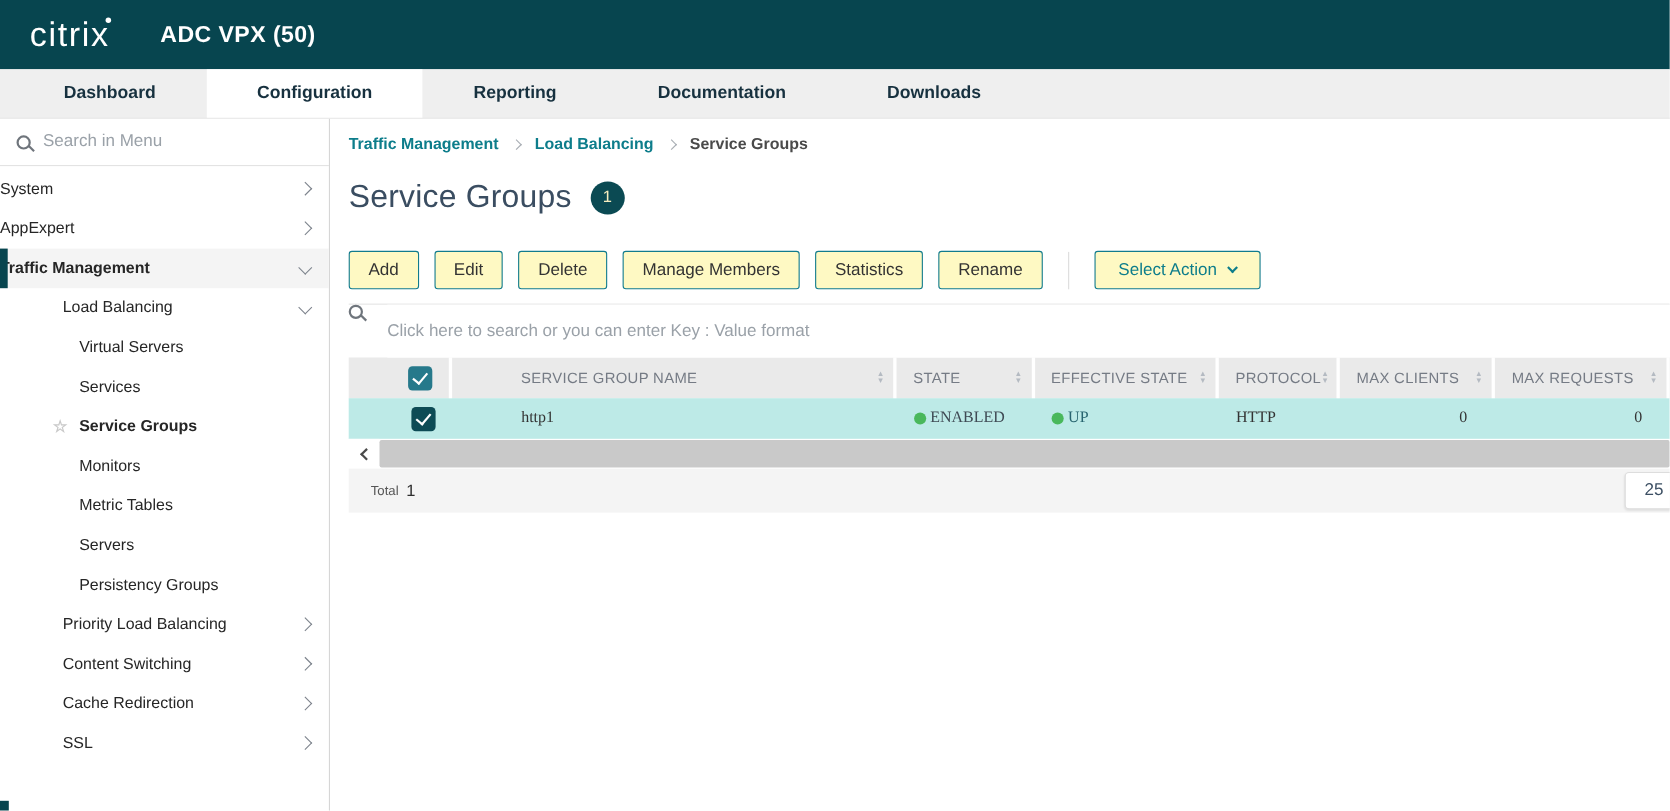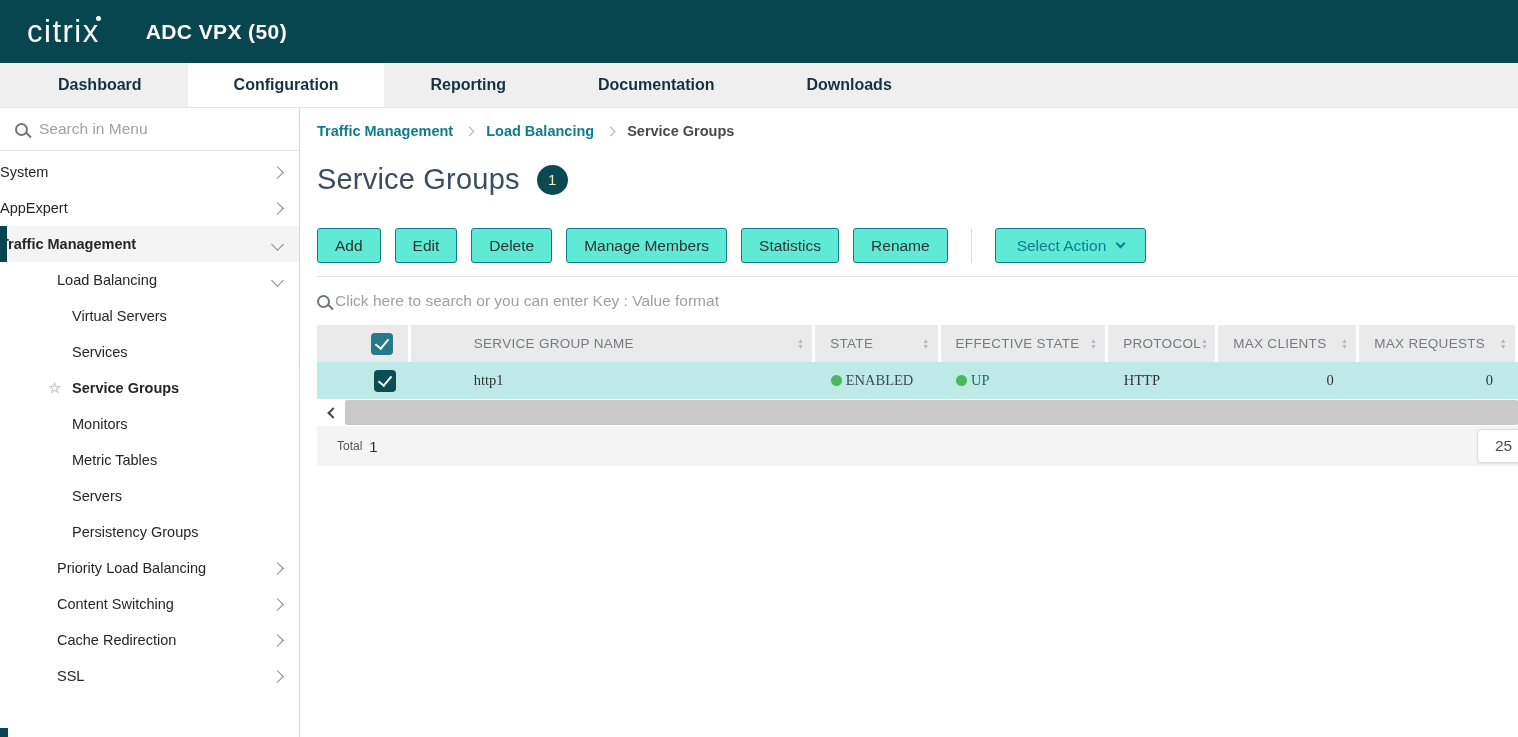--- a/index.html
+++ b/index.html
@@ -65,25 +65,25 @@
   .content { flex:1; background:#fff; padding-left:17px; position:relative; overflow:hidden; }
   .breadcrumb { padding-top:15px; display:flex; align-items:center; gap:13px; font-size:14.5px; font-weight:600; }
   .bc-link { color:#0d7d8b; cursor:pointer; }
   .bc-current { color:#4a4a4a; }
   .title-row { margin-top:24px; display:flex; align-items:center; gap:17px; }
   .page-title { font-size:29px; color:#3a4d61; font-weight:500; letter-spacing:.2px; }
   .count-badge { min-width:31px; height:30px; border-radius:50%; background:#0b4a53; color:#f6edbe;
                  font-size:15px; display:flex; align-items:center; justify-content:center; }
   .toolbar { margin-top:32px; display:flex; align-items:center; gap:14px; padding-bottom:13px;
              border-bottom:1px solid #e4e4e4; }
-  .btn { height:35px; padding:0 17px; background:#5eead4; border:1px solid #117b8d; border-radius:3px;
+  .btn { height:35px; padding:0 17px; background:#fef9c3; border:1px solid #117b8d; border-radius:3px;
          font-size:15.5px; color:#333; font-family:"Liberation Sans", sans-serif; cursor:pointer; }
   .toolbar-divider { width:1px; height:34px; background:#dcdcdc; margin:0 9px; }
   .btn.select-action { color:#0d7d8b; display:flex; align-items:center; gap:11px; padding:0 21px; }
-  .filter-row { height:48px; display:flex; align-items:center; gap:5px; }
+  .filter-row { height:48px; display:flex; gap:22px; }
   .filter-row input { flex:1; border:none; outline:none; font-size:15.5px; color:#555;
                       font-family:"Liberation Sans", sans-serif; }
   .filter-row input::placeholder { color:#9aa1a8; }
 
   
   .t-header { display:flex; height:37px; background:#eaeaea; }
   .t-hcell { display:flex; align-items:center; justify-content:space-between; font-size:13.5px;
              color:#757b85; letter-spacing:.3px; border-right:3px solid #fff; padding:0 8px 0 15px; }
   .t-row { display:flex; height:37px; background:#bdeae7; }
   .t-cell { display:flex; align-items:center; font-size:14.5px; color:#333; padding-left:15px; gap:4px;font-family:Liberation Serif, serif; }

